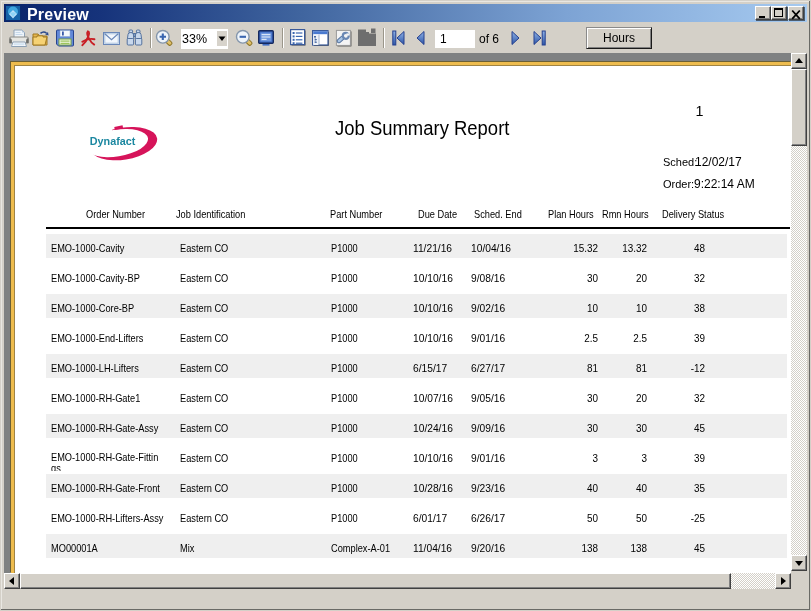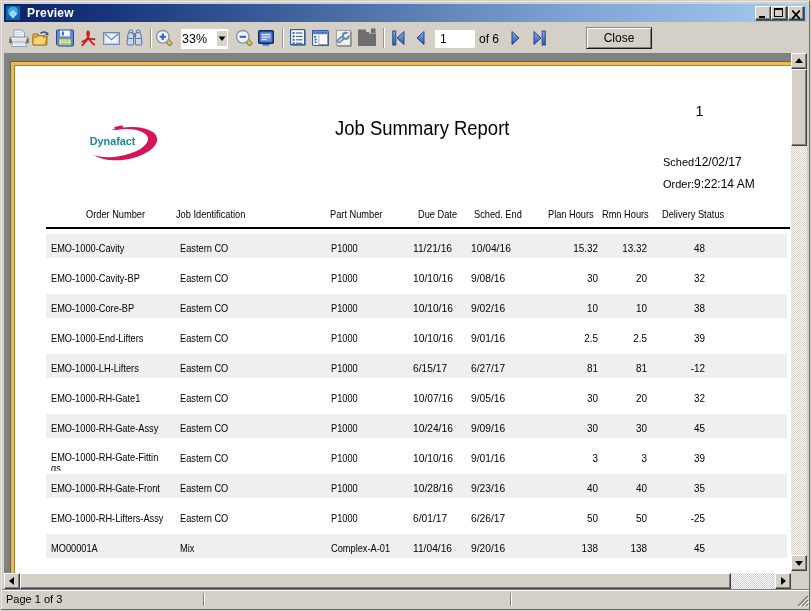--- a/index.html
+++ b/index.html
@@ -1,21 +1,21 @@
 <!DOCTYPE html>
 <html><head>
 <meta charset="utf-8">
 <style>
 html,body{margin:0;padding:0;}
 body{font-family:"Liberation Sans",sans-serif;}
 #win{position:relative;width:811px;height:611px;background:#d4d0c8;overflow:hidden;}
 .abs{position:absolute;}
 
 #title{left:4px;top:4px;width:803px;height:18px;background:linear-gradient(to right,#0a246a 0%,#16337b 12%,#40659f 37%,#7da3d4 70%,#a6caf0 100%);}
-#title .txt{left:23px;top:2px;color:#fff;font-weight:bold;font-size:12px;letter-spacing:0.2px;}
+#title .txt{left:23px;top:2px;color:#fff;font-weight:bold;font-size:16px;letter-spacing:0.2px;}
 .tbtn{top:6px;width:16px;height:14px;background:#d4d0c8;border:1px solid;border-color:#fff #404040 #404040 #fff;box-shadow:inset -1px -1px 0 #808080,1px 1px 0 #0008;box-sizing:border-box;}
 
 .sep{top:28px;width:1px;height:20px;background:#9a968a;box-shadow:1px 0 0 #fff;}
 .ico{top:29px;width:18px;height:18px;}
 
 #content{left:4px;top:53px;width:787px;height:520px;background:#7f8182;}
 #page{left:7px;top:9px;width:780px;height:511px;background:#fff;border-left:3px solid #eebc4e;border-top:3px solid #eebc4e;box-shadow:-1px -1px 0 #6b6036,inset 1px 1px 0 #a08444;box-sizing:border-box;}
 .hdr{font-size:11px;color:#000;transform:scaleX(0.84);transform-origin:0 0;white-space:nowrap;}
 .cell{font-size:11px;color:#000;white-space:nowrap;transform:scaleX(0.84);transform-origin:0 0;}
 .r{text-align:right;transform:scaleX(0.9);transform-origin:100% 0;}
@@ -208,21 +208,21 @@
   <div class="abs" style="left:479px;top:32px;font-size:12px;">of 6</div>
   <svg class="abs" style="left:511px;top:30px;width:10px;height:16px;" viewBox="0 0 10 16">
     <path d="M1 1.5 V14.5 L8 8 Z" fill="url(#bg1)" stroke="#25408f" stroke-width="1"></path>
   </svg>
   <svg class="abs" style="left:533px;top:30px;width:13px;height:16px;" viewBox="0 0 13 16">
     <path d="M1 1.5 V14.5 L8 8 Z" fill="url(#bg1)" stroke="#25408f" stroke-width="1"></path>
     <rect x="9.2" y="1" width="3" height="14" fill="url(#bg1)" stroke="#25408f" stroke-width="1"></rect>
   </svg>
 
   <div class="abs" style="left:586px;top:27px;width:66px;height:22px;background:#d4d0c8;border:1px solid;border-color:#8a8a8a #1a1a1a #1a1a1a #8a8a8a;box-shadow:inset 1px 1px 0 #fff,inset -1px -1px 0 #808080;box-sizing:border-box;">
-    <div class="abs" style="left:0;top:3px;width:64px;text-align:center;font-size:12px;">Close</div>
+    <div class="abs" style="left:0;top:3px;width:64px;text-align:center;font-size:12px;">Hours</div>
   </div>
 
   <div id="content" class="abs">
     <div id="page" class="abs"></div>
   </div>
 
   <div class="abs" style="left:695.5px;top:103px;font-size:14.3px;">1</div>
 
   <svg class="abs" style="left:86px;top:124px;width:74px;height:38px;" viewBox="0 0 74 38">
     <g transform="rotate(-9 38 19.5)">
@@ -366,30 +366,13 @@
         <path d="M4 7 l5 -4 v8 Z" fill="#000"></path>
       </svg>
   </div>
   <div class="abs thumb" style="left:20px;top:573px;width:711px;height:16px;"></div>
   <div class="abs sbtn" style="left:775px;top:573px;width:16px;height:16px;">
     <svg width="14" height="14" viewBox="0 0 14 14">
         <path d="M10 7 l-5 -4 v8 Z" fill="#000"></path>
       </svg>
   </div>
 
-  <div id="status" class="abs">
-    <div class="abs" style="left:4px;top:3px;font-size:11px;">Page 1 of 3</div>
-    <div class="abs sdiv" style="left:201px;"></div>
-    <div class="abs sdiv" style="left:508px;"></div>
-    <svg class="abs" style="left:794px;top:4px;" width="13" height="13" viewBox="0 0 13 13">
-      <g stroke="#808080" stroke-width="1.6">
-          <path d="M12 2 L2 12"></path>
-          <path d="M12 6 L6 12"></path>
-          <path d="M12 10 L10 12"></path>
-        </g>
-      <g stroke="#fff" stroke-width="1">
-          <path d="M13 3 L3 13"></path>
-          <path d="M13 7 L7 13"></path>
-          <path d="M13 11 L11 13"></path>
-        </g>
-    </svg>
-  </div>
 </div>
 
 </body></html>

